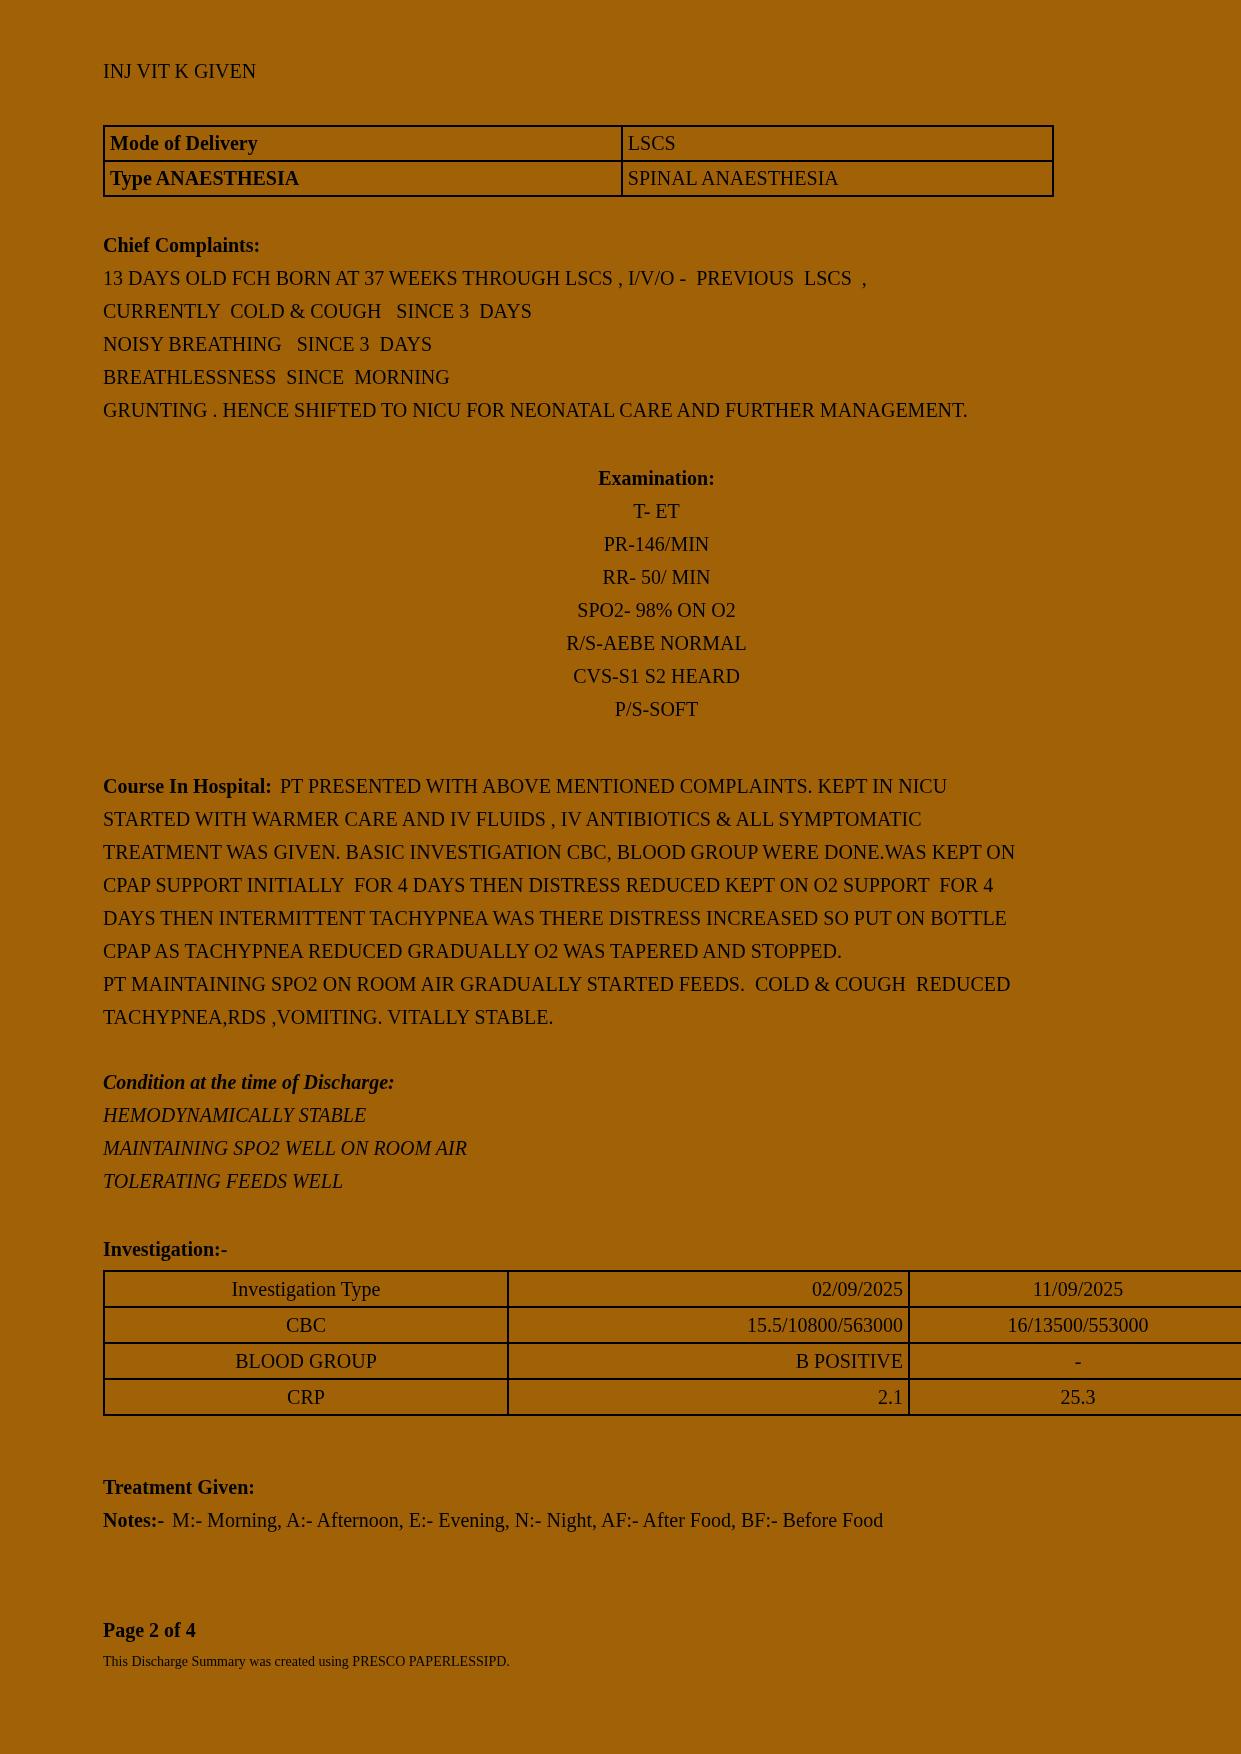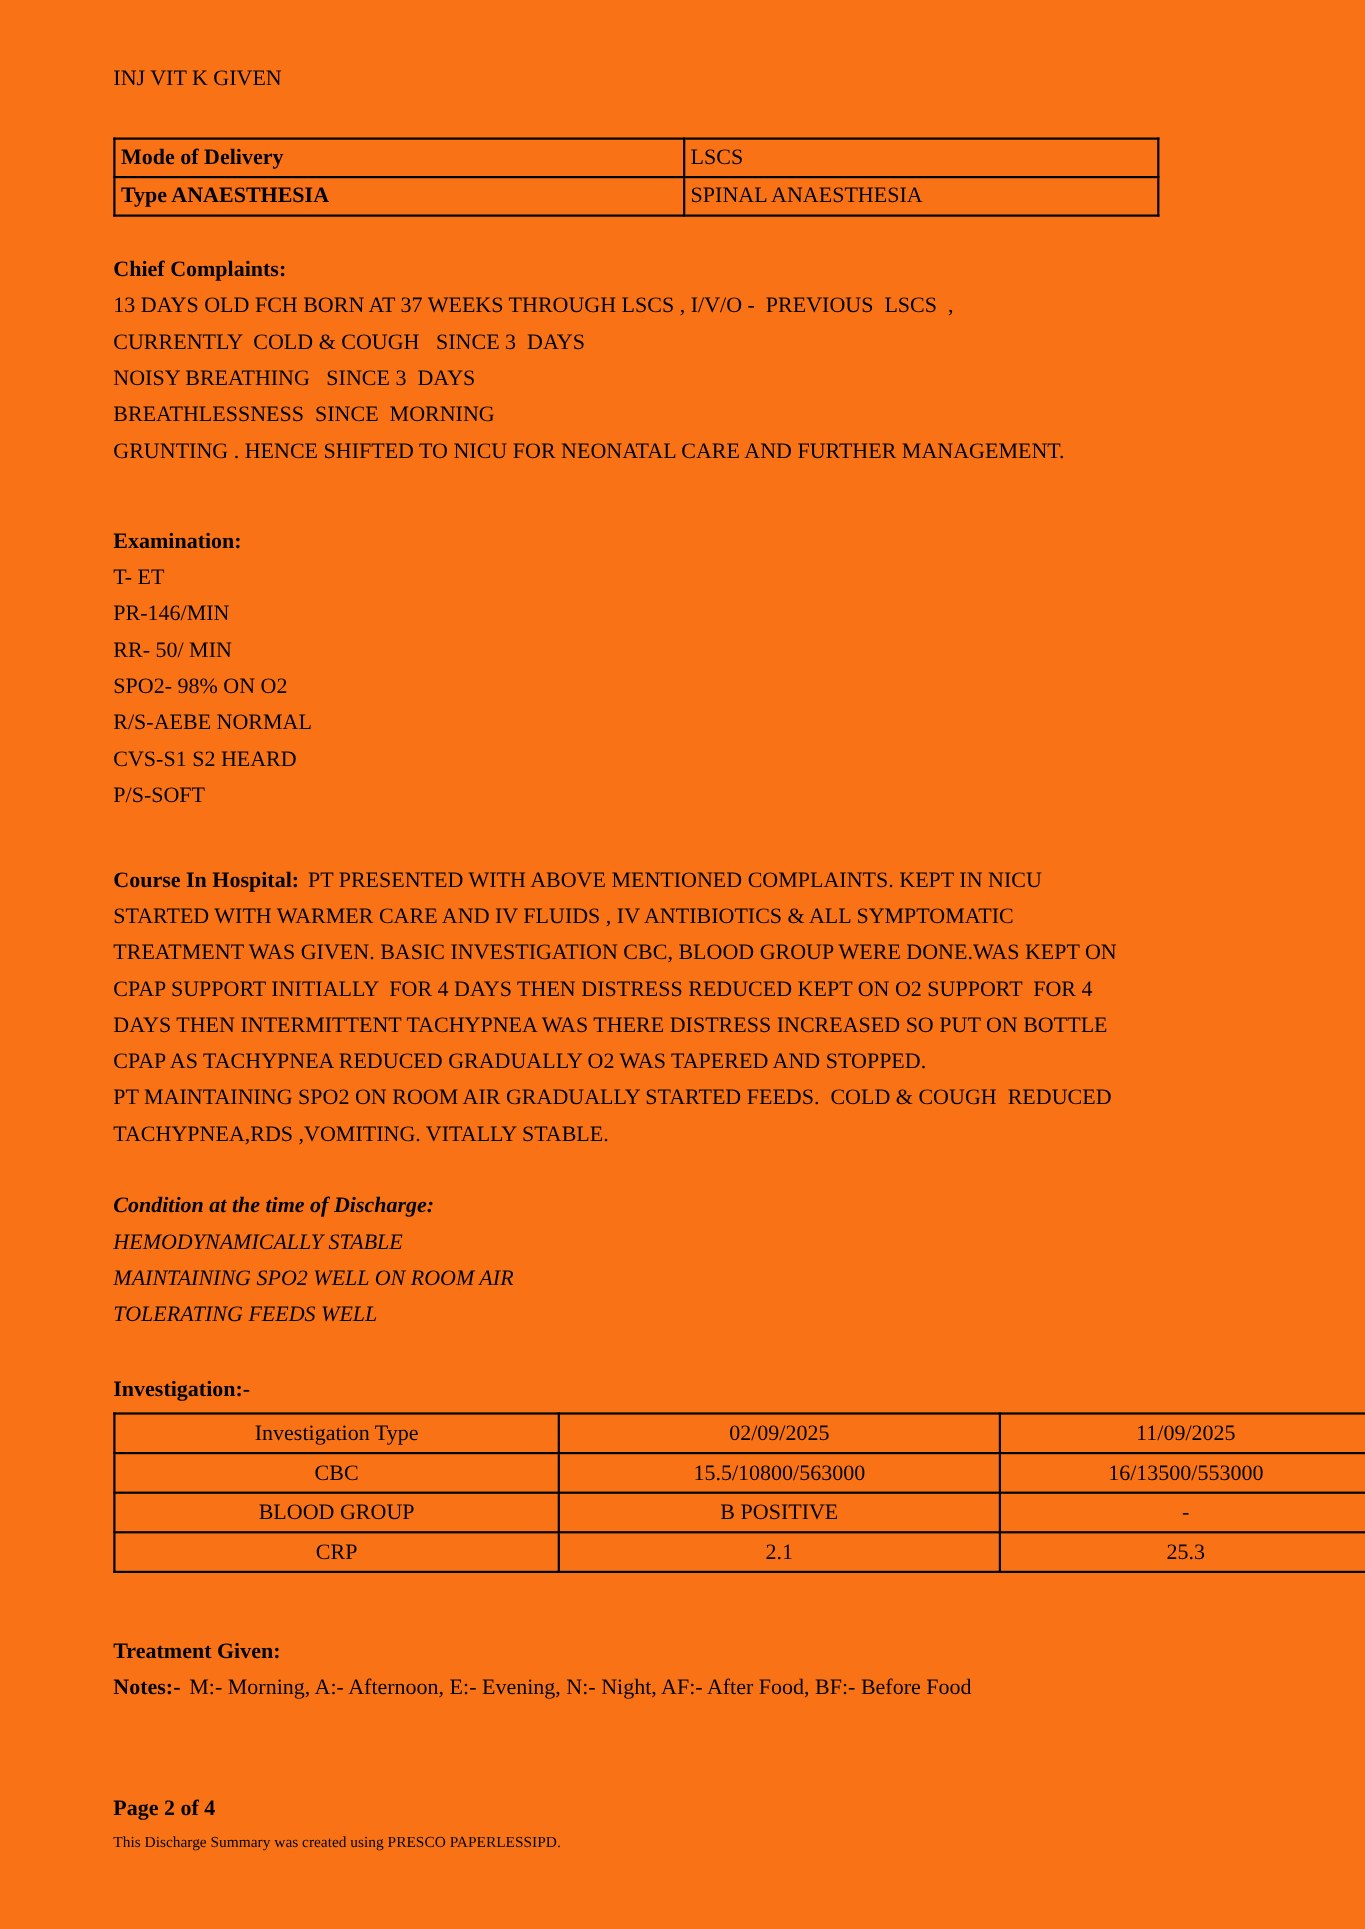--- a/index.html
+++ b/index.html
@@ -1,21 +1,21 @@
 <!DOCTYPE html>
 <html><head>
 <meta charset="utf-8">
 <style>
   html, body { margin: 0; padding: 0; background: #ffffff; }
   .page {
     position: relative;
     width: 1241px;
     height: 1754px;
     box-sizing: border-box;
-    background: #f97316;
+    background: #a16207;
     color: #000000;
     font-family: "Liberation Serif", serif;
     font-size: 20px;
     line-height: 33px;
     padding: 55px 31px 0 103px;
     overflow: hidden;
   }
   .line { white-space: pre-wrap; }
   .h { font-weight: bold; }
   .h-inline { font-weight: bold; margin-right: 8px; }
@@ -30,42 +30,42 @@
   .kv-table td {
     border: 2px solid #000;
     height: 33px;
     padding: 0 5px;
     vertical-align: middle;
     white-space: pre-wrap;
   }
   .kv-table td.k { width: 53.3%; font-weight: bold; }
 
   .section-chief { margin-top: 32px; }
-  .section-exam { margin-top: 49px; }
+  .section-exam { margin-top: 35px; text-align: center; }
   .section-course { margin-top: 44px; }
   .section-condition { margin-top: 32px; font-style: italic; }
   .section-investigation { margin-top: 35px; }
   .section-treatment { margin-top: 55px; }
 
   
   .inv-table {
     border-collapse: collapse;
     width: 1107px;
     margin-top: 4px;
     table-layout: fixed;
   }
   .inv-table td {
     border: 2px solid #000;
     height: 34px;
     padding: 0 5px;
     vertical-align: middle;
     white-space: pre-wrap;
   }
   .inv-table .c0 { width: 392px; text-align: center; }
-  .inv-table .c1 { width: 389px; text-align: center; }
+  .inv-table .c1 { width: 389px; text-align: right; }
   .inv-table .c2 { width: 326px; text-align: center; }
 
   .footer {
     margin-top: 77px;
     width: 987px;
   }
   .footer .page-num { font-weight: bold; }
   .footer .created { font-size: 14px; line-height: 30px; }
 </style>
 </head>

